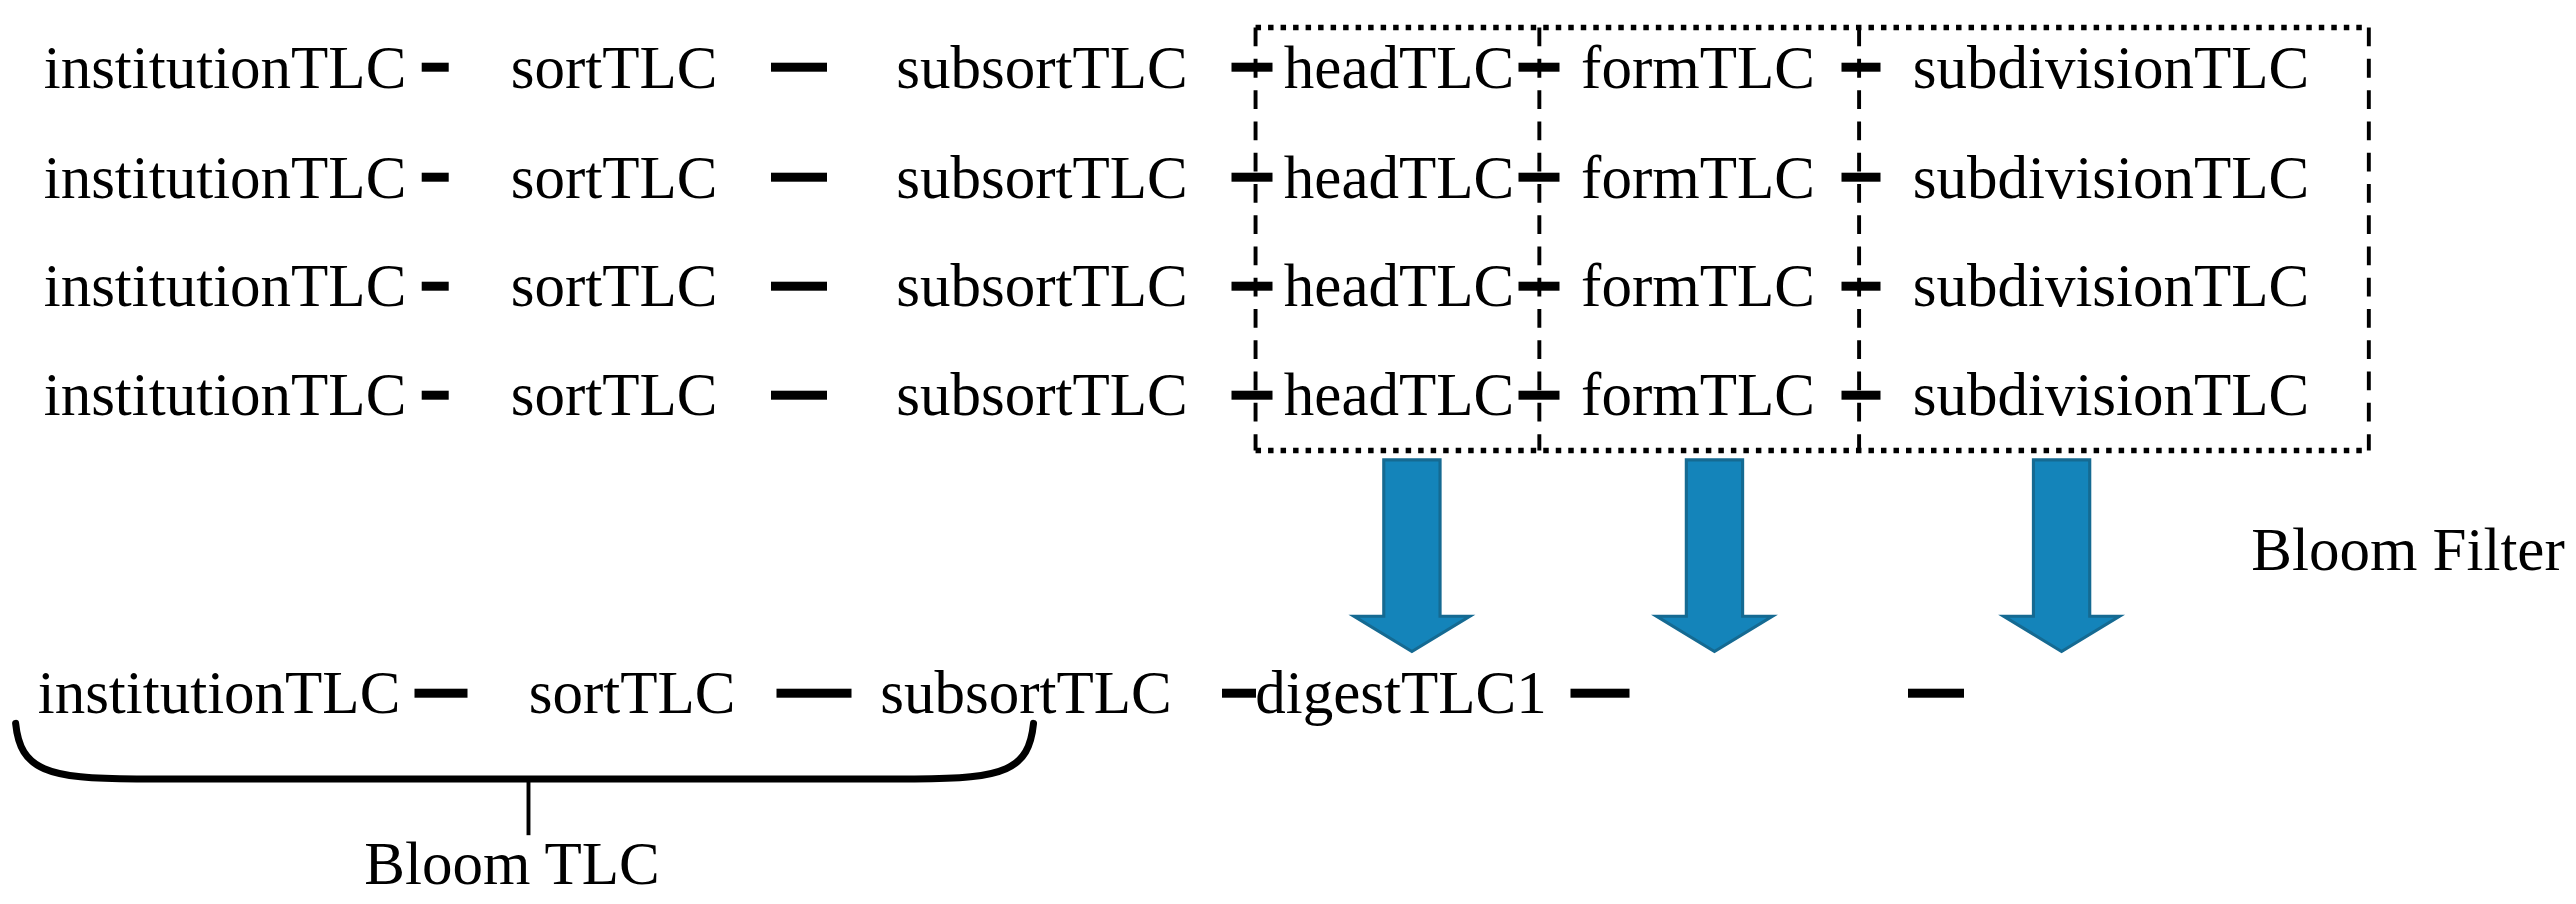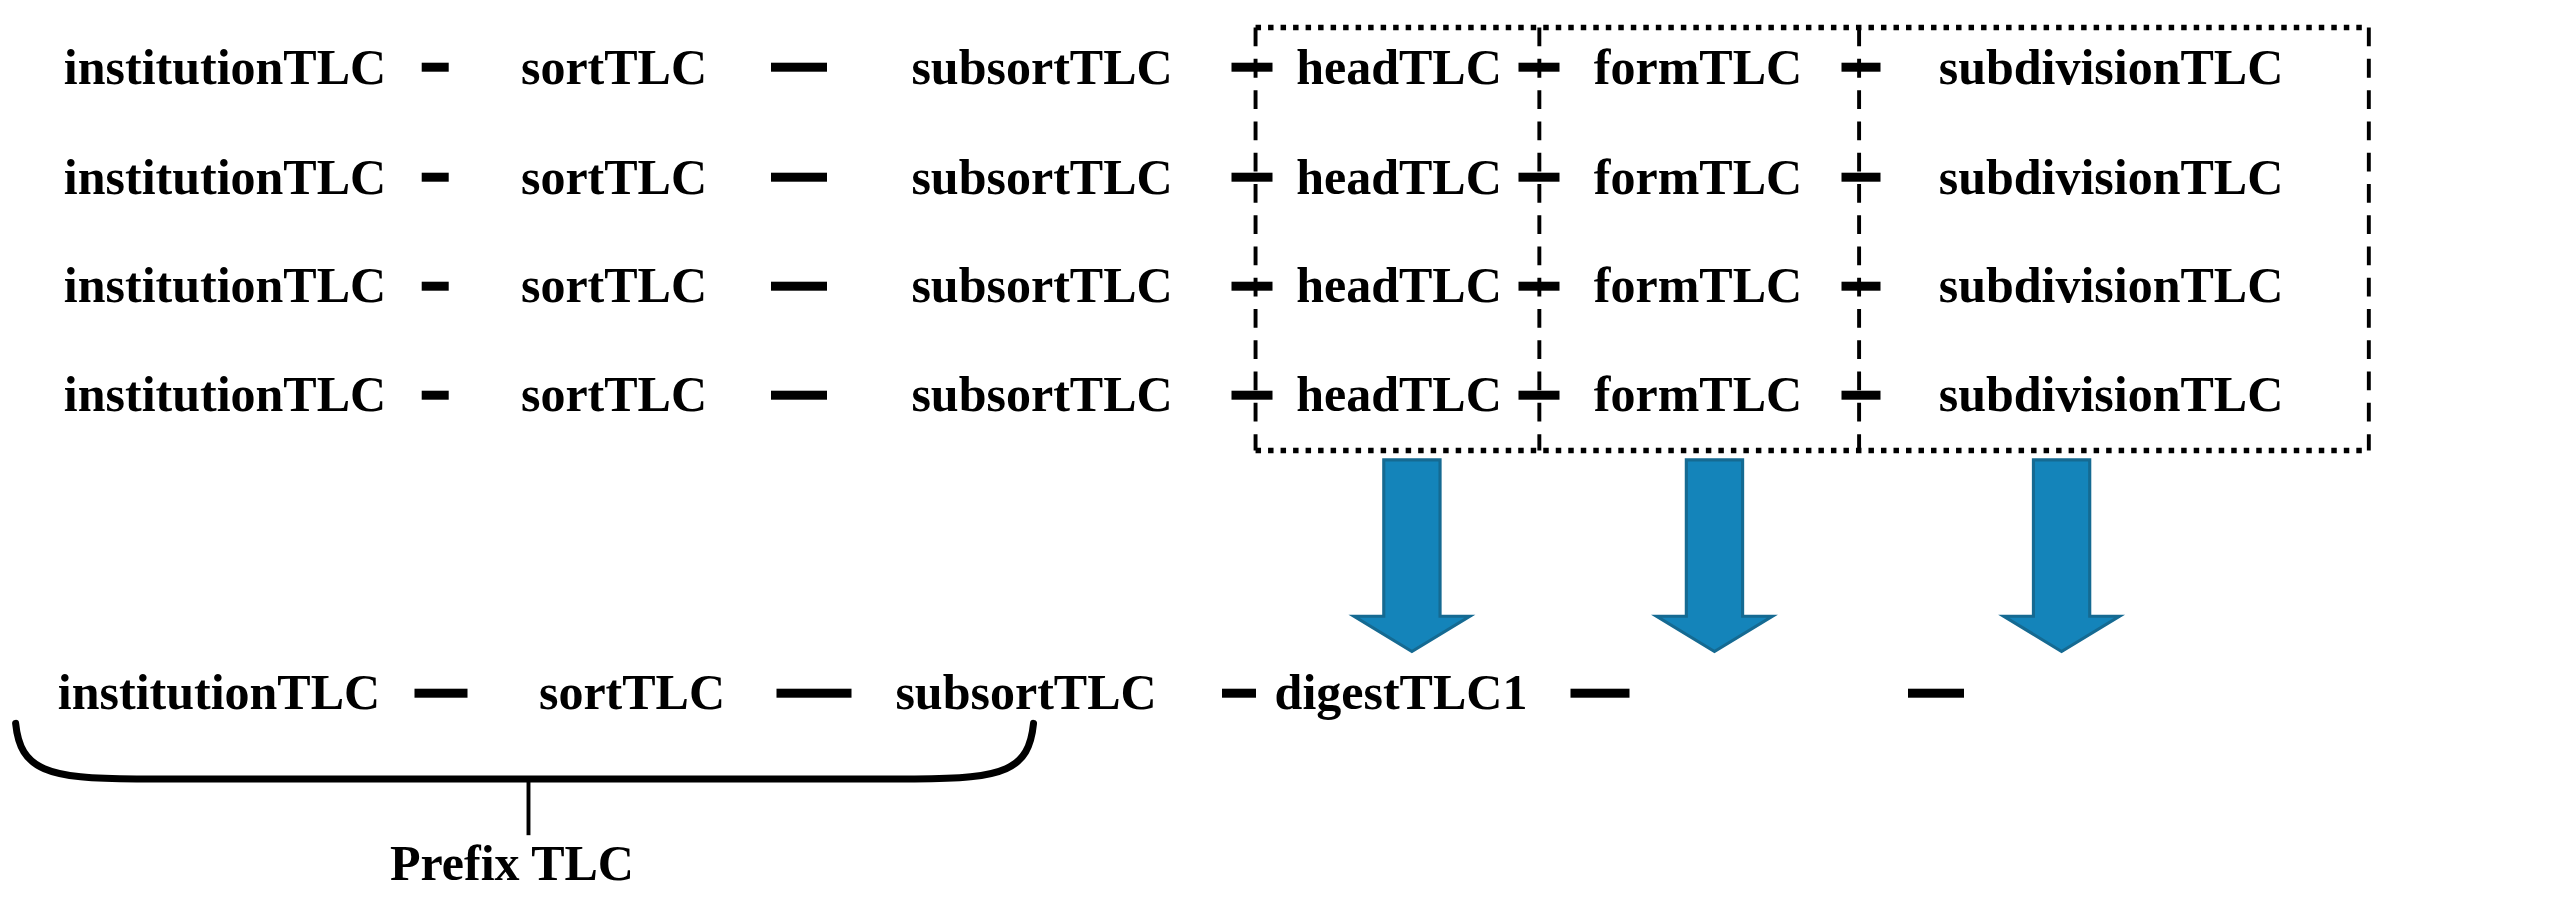--- a/index.html
+++ b/index.html
@@ -9,25 +9,24 @@
     height:905px;
     background:#ffffff;
     overflow:hidden;
     font-family:"Liberation Serif","DejaVu Serif",serif;
     color:#000;
   }
   #lines{position:absolute;left:0;top:0;width:2576px;height:905px;}
   .t{
     position:absolute;
     transform:translateX(-50%);
-    font-size:50px;
+    font-size:61px;
     line-height:81px;
     white-space:nowrap;
     color:#000;
-    font-weight:bold;
   }
   
   .r1{top:26.6px}.r2{top:137px}.r3{top:245px}.r4{top:354px}
   .rB{top:652px}          
   .rBloom{top:509px}      
   .rPrefix{top:823px}    
   
   .c-inst{left:225px}.c-sort{left:614px}.c-subsort{left:1042px}
   .c-head{left:1399px}.c-form{left:1698px}.c-subdiv{left:2111px}
   
@@ -120,16 +119,17 @@
   <div class="t rB b-inst">institutionTLC</div>
   <i class="dash" style="left:441px;top:693px;width:53px"></i>
   <div class="t rB b-sort">sortTLC</div>
   <i class="dash" style="left:814px;top:693px;width:75px"></i>
   <div class="t rB b-subsort">subsortTLC</div>
   <i class="dash" style="left:1239px;top:693px;width:34px"></i>
   <div class="t rB b-dig1">digestTLC1</div>
   <i class="dash" style="left:1600px;top:693px;width:59px"></i>
   <i class="dash" style="left:1936px;top:693px;width:56px"></i>
 
-  <div class="t rPrefix c-prefix">Prefix TLC</div>
+  <div class="t rBloom c-bloom">Bloom Filter</div>
+  <div class="t rPrefix c-prefix">Bloom TLC</div>
 
 </div>
 
 
 </body></html>

